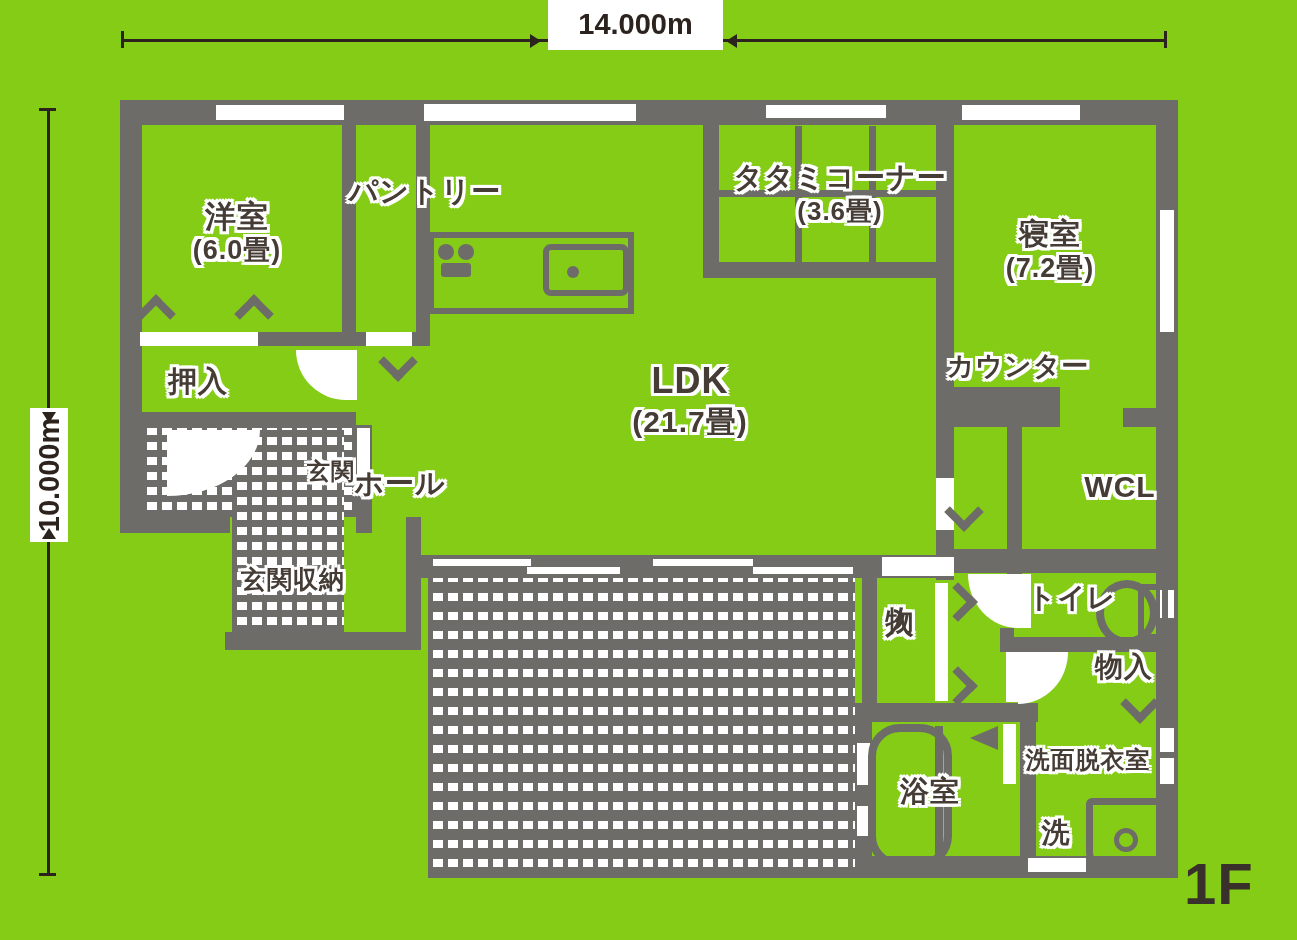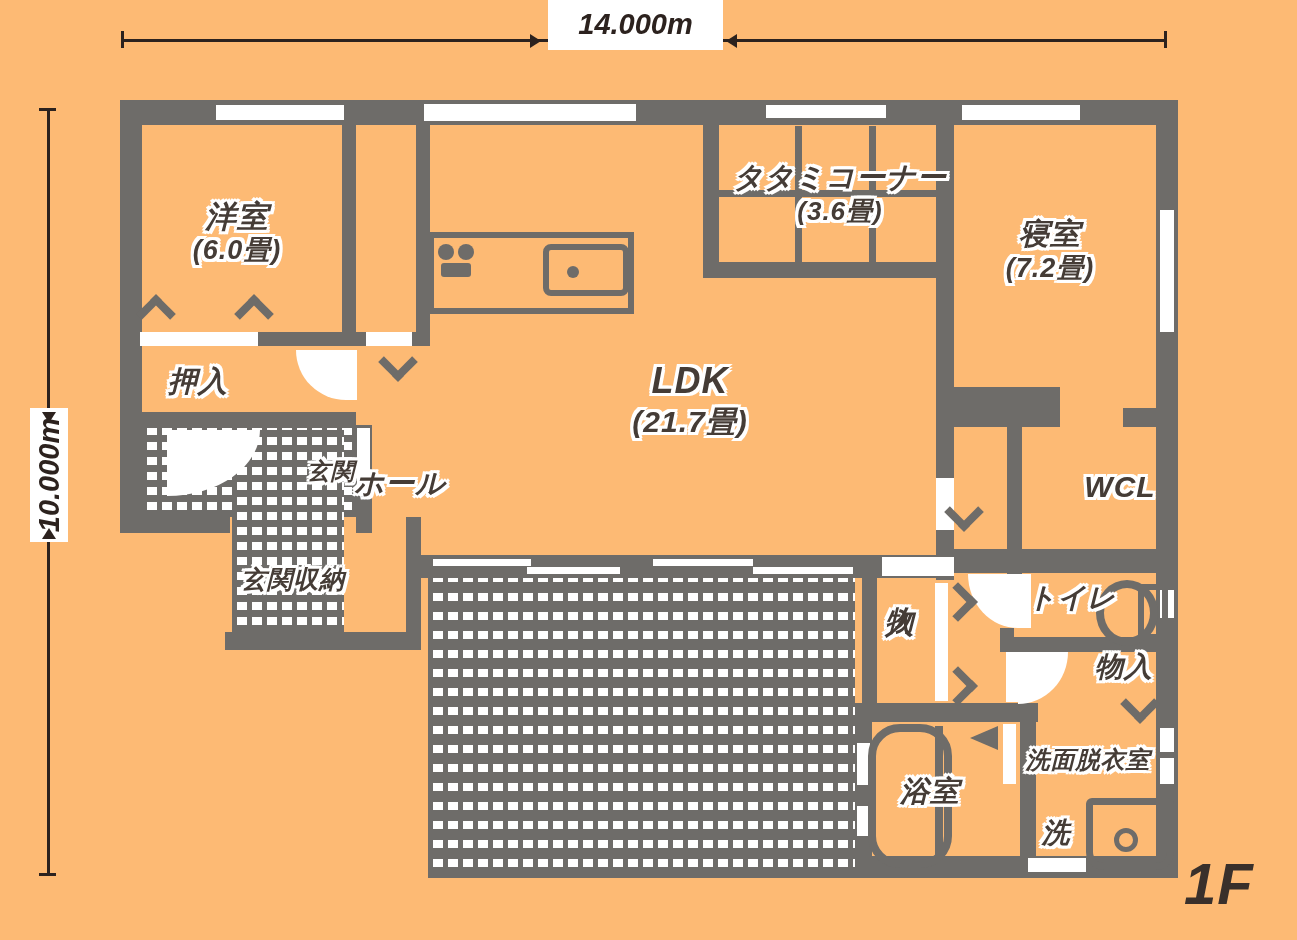--- a/index.html
+++ b/index.html
@@ -1,17 +1,17 @@
 <!DOCTYPE html>
 <html><head>
 <meta charset="utf-8">
 <style>
   html,body{margin:0;padding:0;background:#fff;}
-  .plan{position:relative;width:1297px;height:940px;background:#fdba74;overflow:hidden;
-        font-family:"Liberation Sans","DejaVu Sans",sans-serif;font-style:italic;}
+  .plan{position:relative;width:1297px;height:940px;background:#84cc16;overflow:hidden;
+        font-family:"Liberation Sans","DejaVu Sans",sans-serif;}
   .w{position:absolute;background:#6e6c69;}
   .wh{position:absolute;background:#ffffff;}
   .qd{position:absolute;background:#ffffff;}
   .pat-genkan{position:absolute;background-color:#fff;background-image:
       repeating-linear-gradient(0deg,#6e6c69 0 7px,transparent 7px 15px),
       repeating-linear-gradient(90deg,#6e6c69 0 5px,transparent 5px 15px);}
   .pat-deck{position:absolute;background-color:#fff;background-image:
       repeating-linear-gradient(0deg,#6e6c69 0 11px,transparent 11px 19px),
       repeating-linear-gradient(90deg,#6e6c69 0 5px,transparent 5px 15px);}
   .outl{position:absolute;background:transparent;border:6px solid #6e6c69;}
@@ -146,26 +146,28 @@
   <div class="outl" style="left:1138px;top:584px;width:18px;height:44px;"></div>
   <div class="outl" style="left:1086px;top:798px;width:74px;height:58px;border:7px solid #6e6c69;border-radius:6px 6px 18px 18px;"></div>
   <div class="outl" style="left:1114px;top:828px;width:14px;height:14px;border:5px solid #6e6c69;border-radius:50%;"></div>
 
   <div class="lbl lbl-c" style="left:237px;top:196px;font-size:31px;">洋室</div>
   <div class="lbl lbl-c" style="left:237px;top:232px;font-size:27px;">(6.0畳)</div>
   <div class="lbl lbl-c" style="left:198px;top:362px;font-size:29px;">押入</div>
   <div class="lbl lbl-c" style="left:287px;top:456px;font-size:23px;margin-left:44px;">玄関</div>
   <div class="lbl lbl-c" style="left:293px;top:563px;font-size:25px;">玄関収納</div>
   <div class="lbl lbl-c" style="left:400px;top:464px;font-size:29px;">ホール</div>
+  <div class="lbl lbl-c" style="left:425px;top:172px;font-size:29px;">パントリー</div>
   <div class="lbl lbl-c" style="left:840px;top:158px;font-size:29px;">タタミコーナー</div>
   <div class="lbl lbl-c" style="left:840px;top:194px;font-size:26px;text-align:center;">(3.6畳)</div>
   <div class="lbl lbl-c" style="left:1050px;top:214px;font-size:30px;">寝室</div>
   <div class="lbl lbl-c" style="left:1050px;top:250px;font-size:27px;">(7.2畳)</div>
   <div class="lbl lbl-c" style="left:690px;top:360px;font-size:36px;">LDK</div>
   <div class="lbl lbl-c" style="left:690px;top:402px;font-size:30px;">(21.7畳)</div>
+  <div class="lbl lbl-c" style="left:1018px;top:348px;font-size:27px;">カウンター</div>
   <div class="lbl lbl-c" style="left:1120px;top:470px;font-size:30px;">WCL</div>
   <div class="lbl" style="left:880px;top:585px;font-size:28px;writing-mode:vertical-rl;height:120px;">物入</div>
   <div class="lbl lbl-c" style="left:1072px;top:579px;font-size:28px;">トイレ</div>
   <div class="lbl lbl-c" style="left:1124px;top:648px;font-size:28px;">物入</div>
   <div class="lbl lbl-c" style="left:1088px;top:744px;font-size:24px;">洗面脱衣室</div>
   <div class="lbl lbl-c" style="left:930px;top:772px;font-size:29px;">浴室</div>
   <div class="lbl lbl-c" style="left:1056px;top:814px;font-size:28px;">洗</div>
 
   <div class="lbl" style="left:1184px;top:850px;font-size:58px;color:#39302b;text-shadow:none;">1F</div>
 

